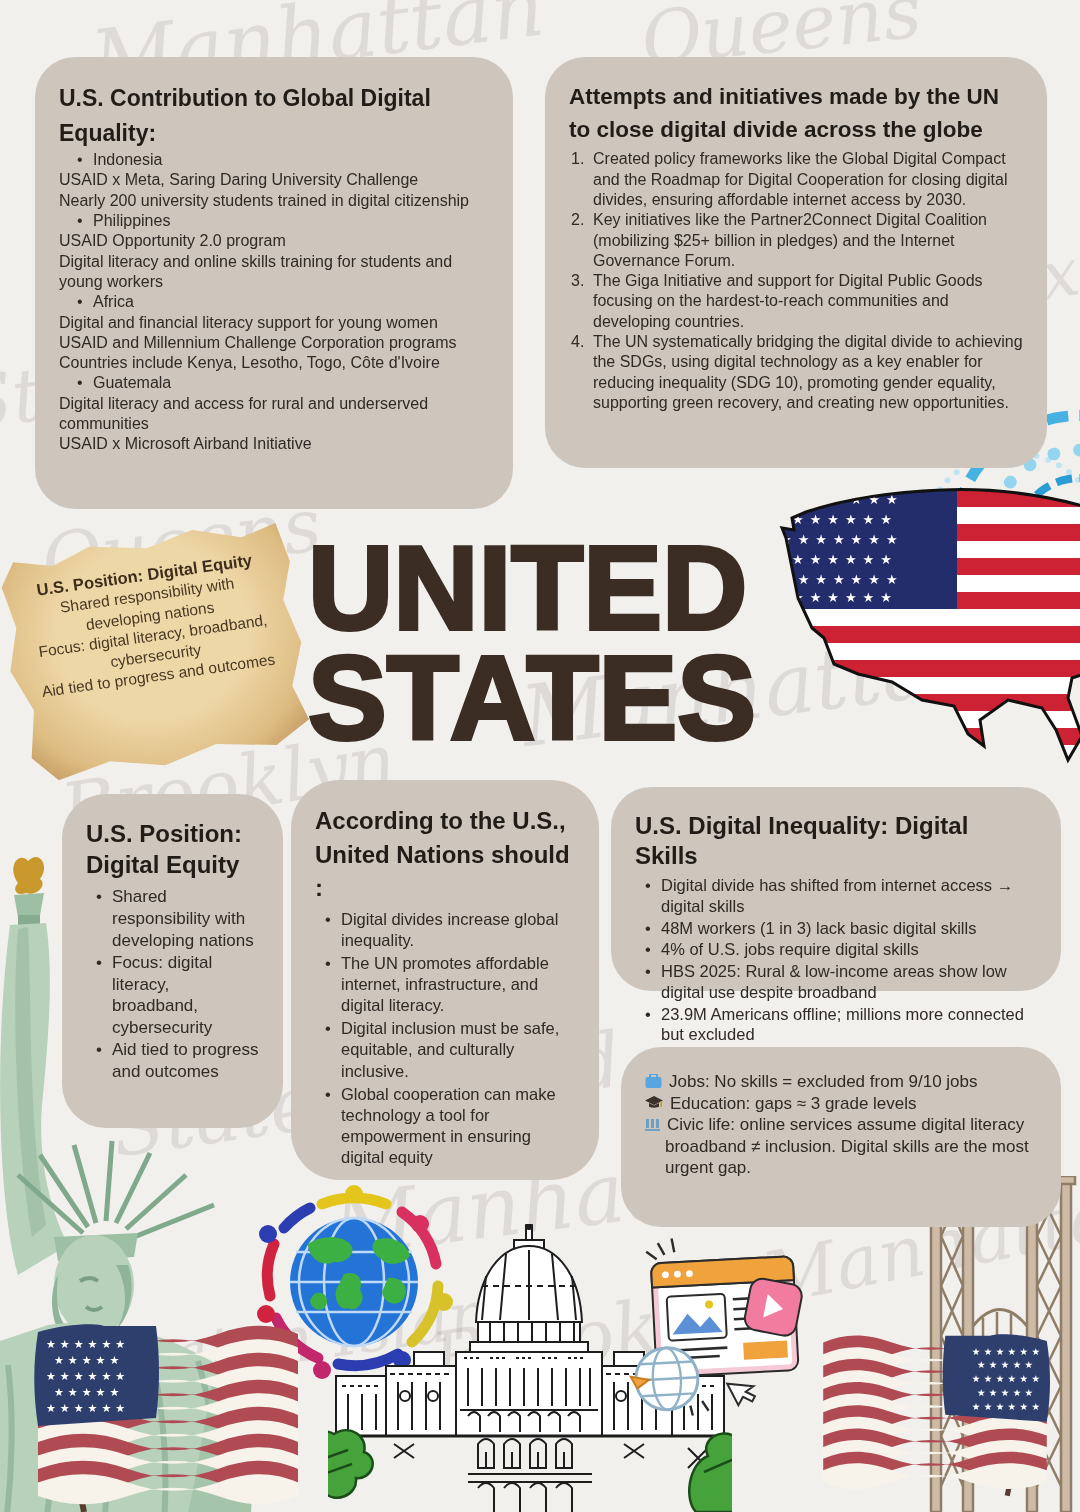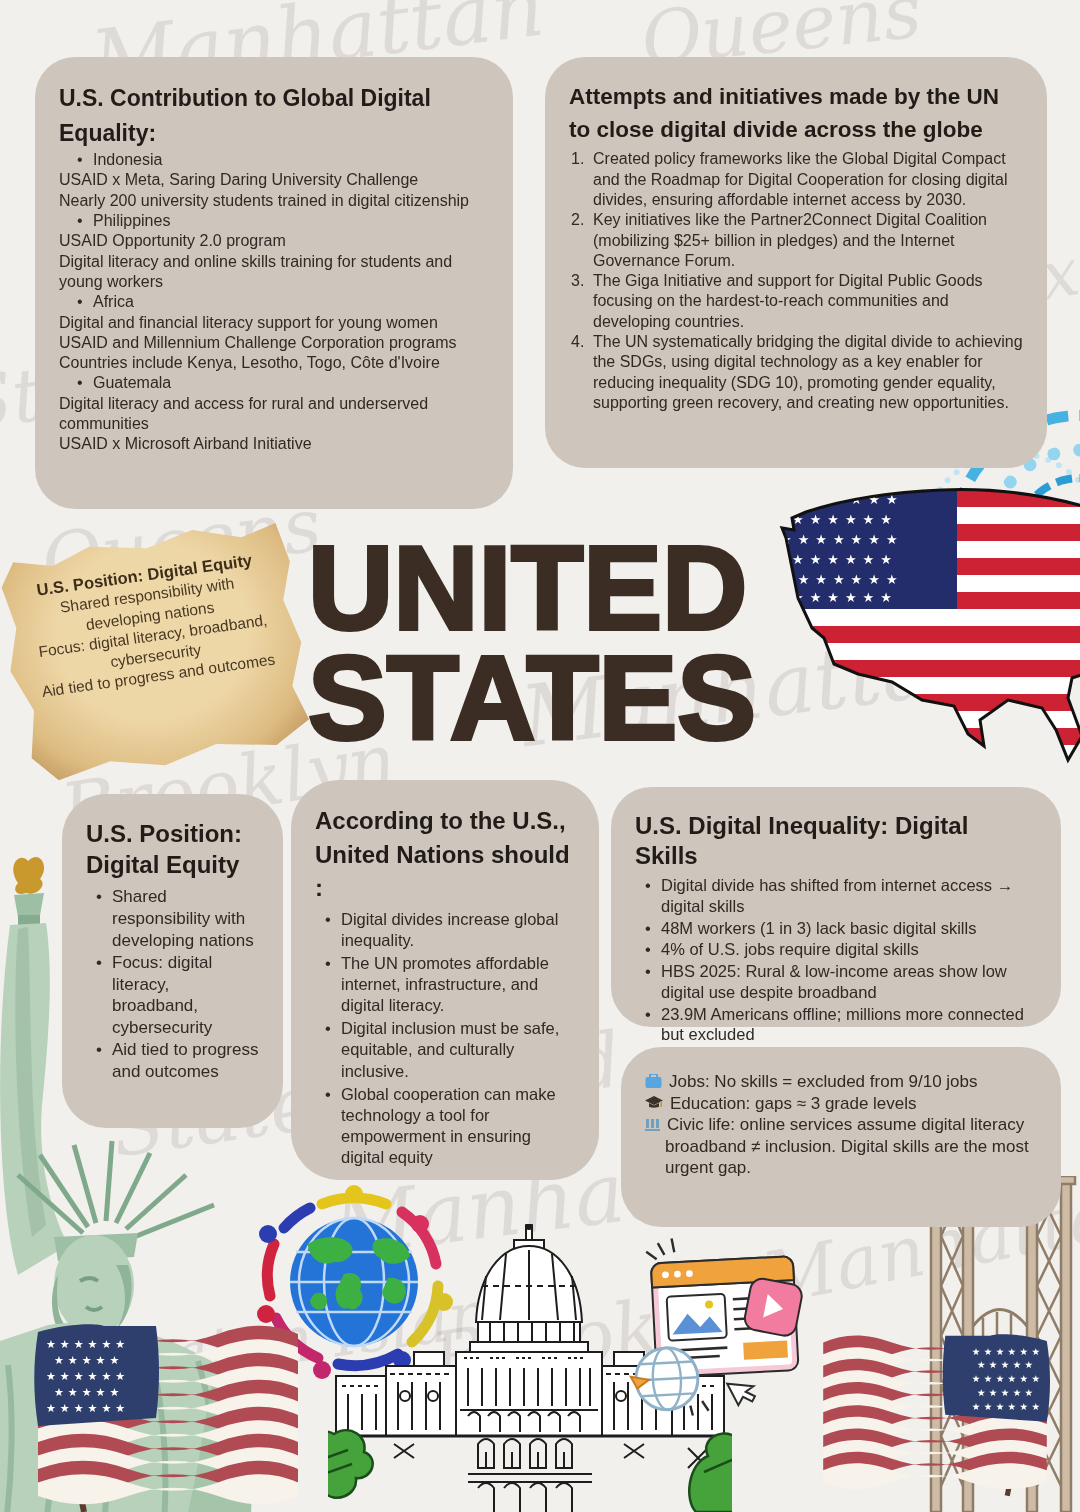--- a/index.html
+++ b/index.html
@@ -56,21 +56,21 @@
     font-weight:bold; font-size:118px; line-height:.93; color:#3b2d23;
     letter-spacing:0px; -webkit-text-stroke:4px #3b2d23;
   }
   
   #box-position { left:62px; top:794px; width:221px; height:334px; border-radius:44px; }
   #box-position h2 { font-size:24px; line-height:1.3; margin-bottom:6px; }
   #box-position li { font-size:17px; line-height:1.27; }
   #box-according { left:291px; top:780px; width:308px; height:400px; border-radius:48px; }
   #box-according h2 { font-size:24px; line-height:1.4; margin-bottom:4px; }
   #box-according li { font-size:16.5px; line-height:1.28; margin-bottom:2px; }
-  #box-inequality { left:611px; top:787px; width:450px; height:240px; }
+  #box-inequality { left:611px; top:787px; width:450px; height:204px; }
   #box-inequality h2 { font-size:24px; line-height:1.25; margin-bottom:4px; }
   #box-inequality li { font-size:16.5px; line-height:1.26; }
   #box-impact { left:621px; top:1047px; width:440px; height:180px; }
   #box-impact h2 { font-size:28px; margin-bottom:4px; }
   #box-impact .impact-line { display:flex; align-items:flex-start; gap:7px;
     font-size:17px; line-height:1.27; }
   #box-impact .impact-footer { font-size:17px; line-height:1.27;margin-left:20px; }
   .mini-icon { flex:0 0 auto; margin-top:3px; }
 
   

